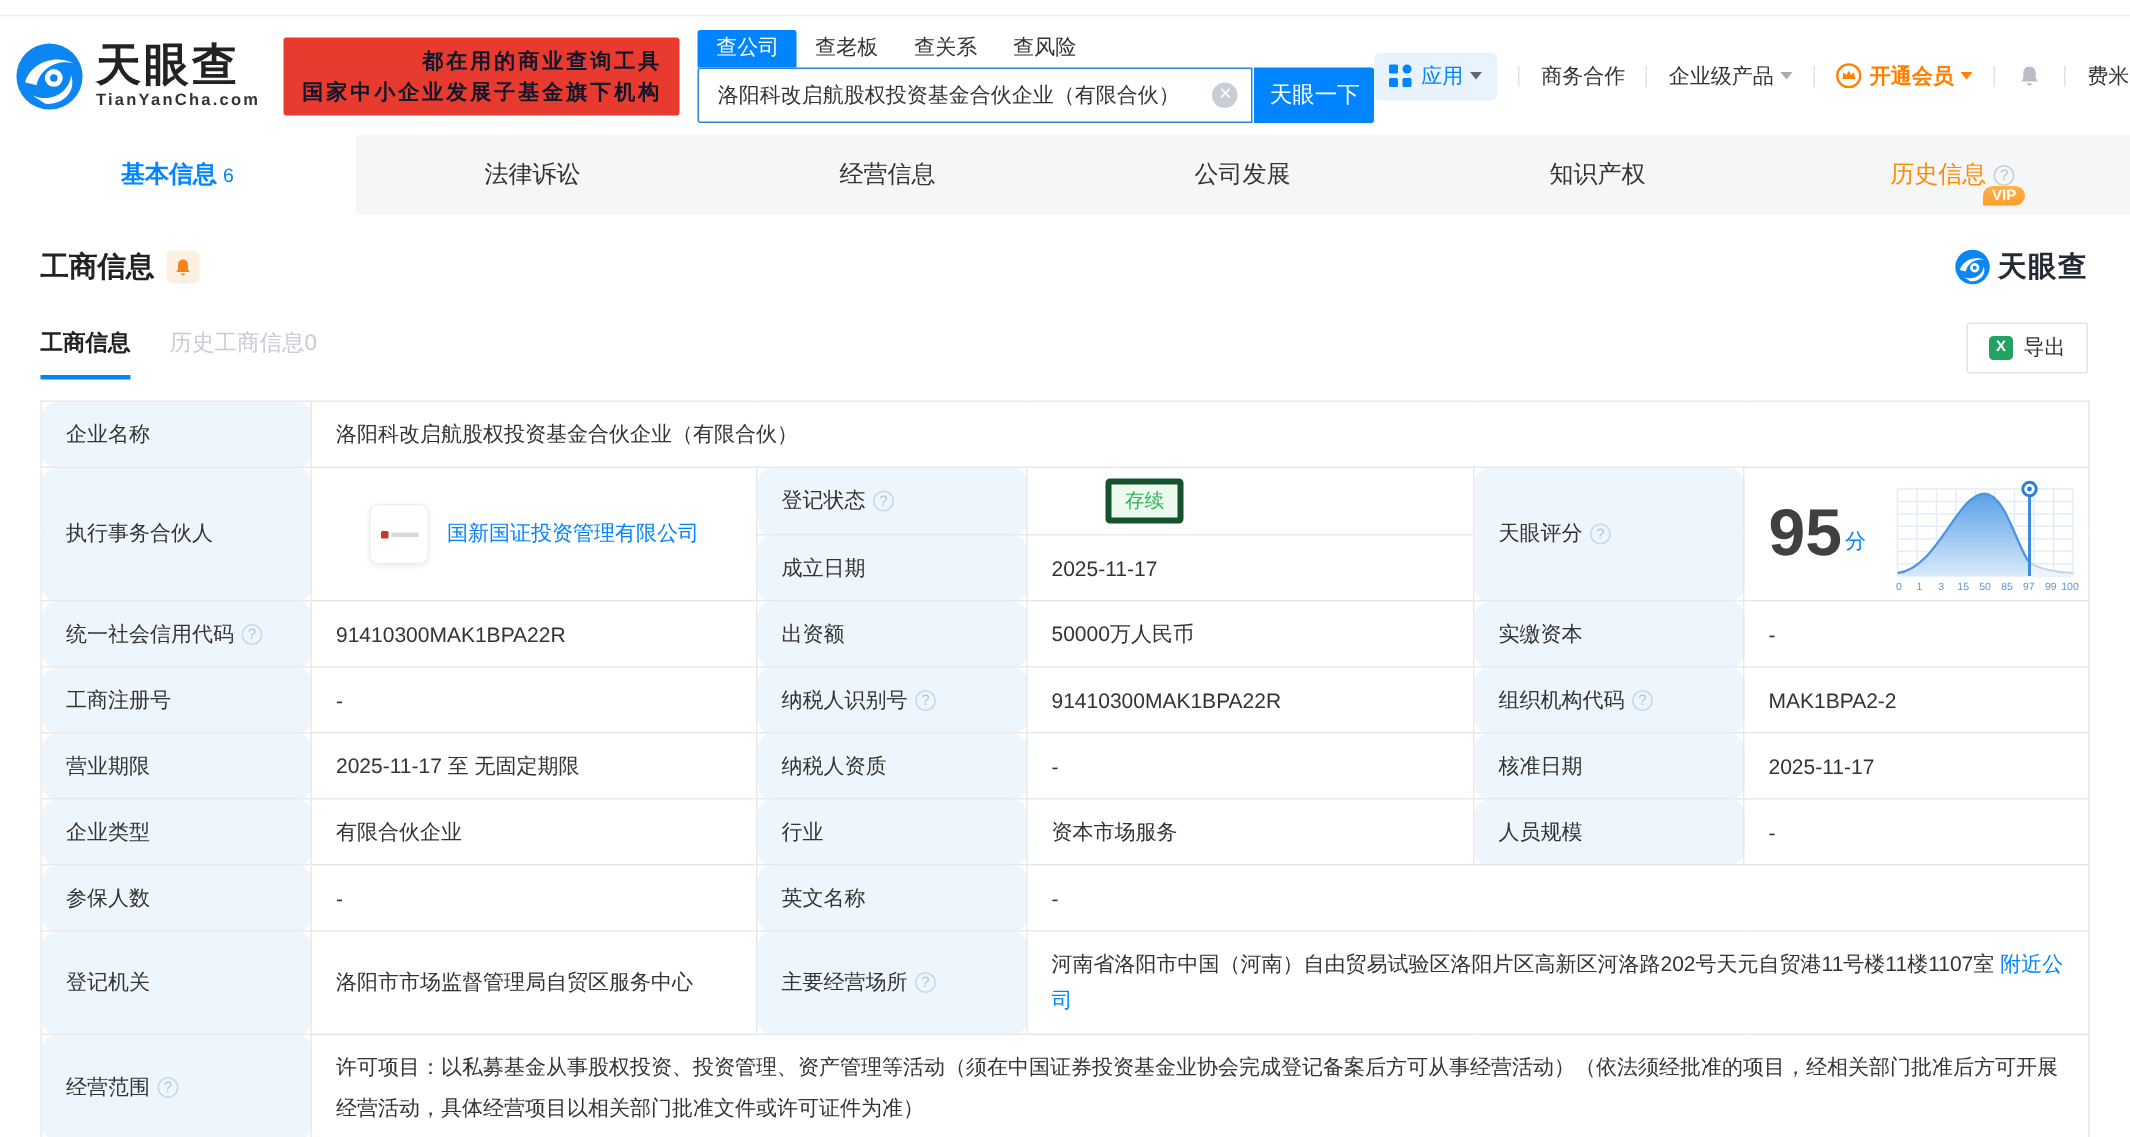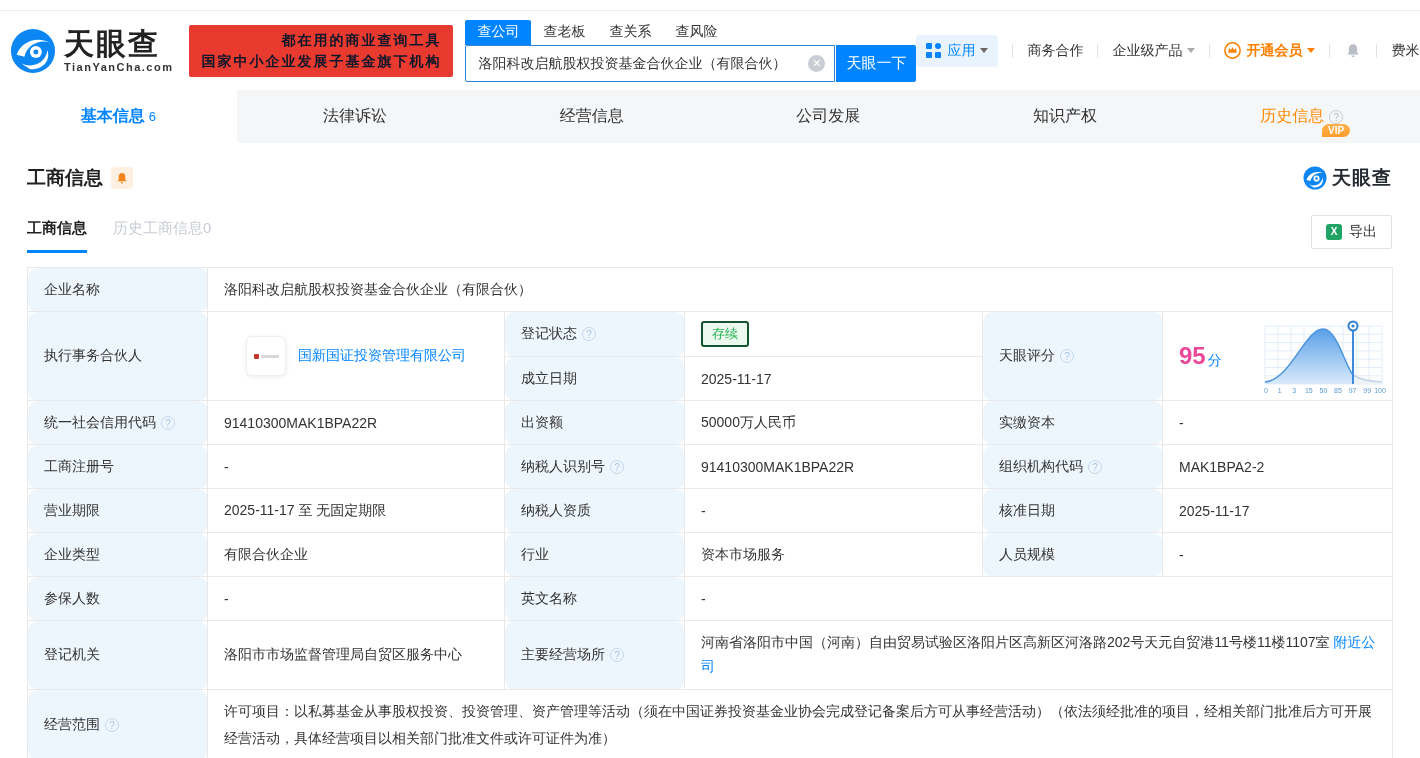--- a/index.html
+++ b/index.html
@@ -78,23 +78,23 @@
   table.biz td { border:1px solid #e9e9e9; font-size:14px; color:#333; padding:4px 16px; vertical-align:middle; }
   td.lbl { background:#eef6fd;border-radius:10px; }
   td.lbl .lblwrap { display:flex; align-items:center; }
   tr.h44 { height:44px; } tr.h45 { height:45px; } tr.h69 { height:69px; } tr.h70 { height:70px; }
   a.blue-link { color:#0084ff; text-decoration:none; cursor:pointer; }
   .partner-cell { display:flex; align-items:center;justify-content:center; }
   .partner-logo { width:40px; height:40px; background:#fff; border:1px solid #f0f0f0; border-radius:6px; box-shadow:0 1px 4px rgba(0,0,0,.08); margin-right:12px; display:flex; align-items:center; justify-content:center; flex:0 0 auto; }
   .partner-logo .mini-mark { display:flex; align-items:center; }
   .partner-logo .red-dot { width:5px; height:5px; background:#c0392b; border-radius:1px; }
   .partner-logo .gray-line { width:18px; height:3px; background:#d8d8d8; margin-left:2px; }
-  .status-badge { display:inline-block; background:#ebf9ee; border:2px solid #14532d; color:#2bb558; font-size:13px; padding:2px 9px; border-radius:3px; line-height:18px; }
+  .status-badge { display:inline-block; background:#ebf9ee; border:4px solid #14532d; color:#2bb558; font-size:13px; padding:2px 9px; border-radius:3px; line-height:18px;margin-left:36px; }
   .score-cell { display:flex; align-items:center; }
-  .score-num { font-size:24px; font-weight:bold; color:#ec4899; line-height:36px; }
+  .score-num { font-size:44px; font-weight:bold; color:#404040; line-height:36px; }
   .score-unit { font-size:14px; color:#0084ff; margin:10px 6px 0 2px; }
   .score-chart { margin-left:auto; }
   .addr-cell { line-height:1.7; padding-top:10px; padding-bottom:10px; }
   .scope-cell { line-height:1.9; padding-top:10px; padding-bottom:10px; }
 </style>
 </head>
 <body>
 
 <div class="top-line"></div>
 

